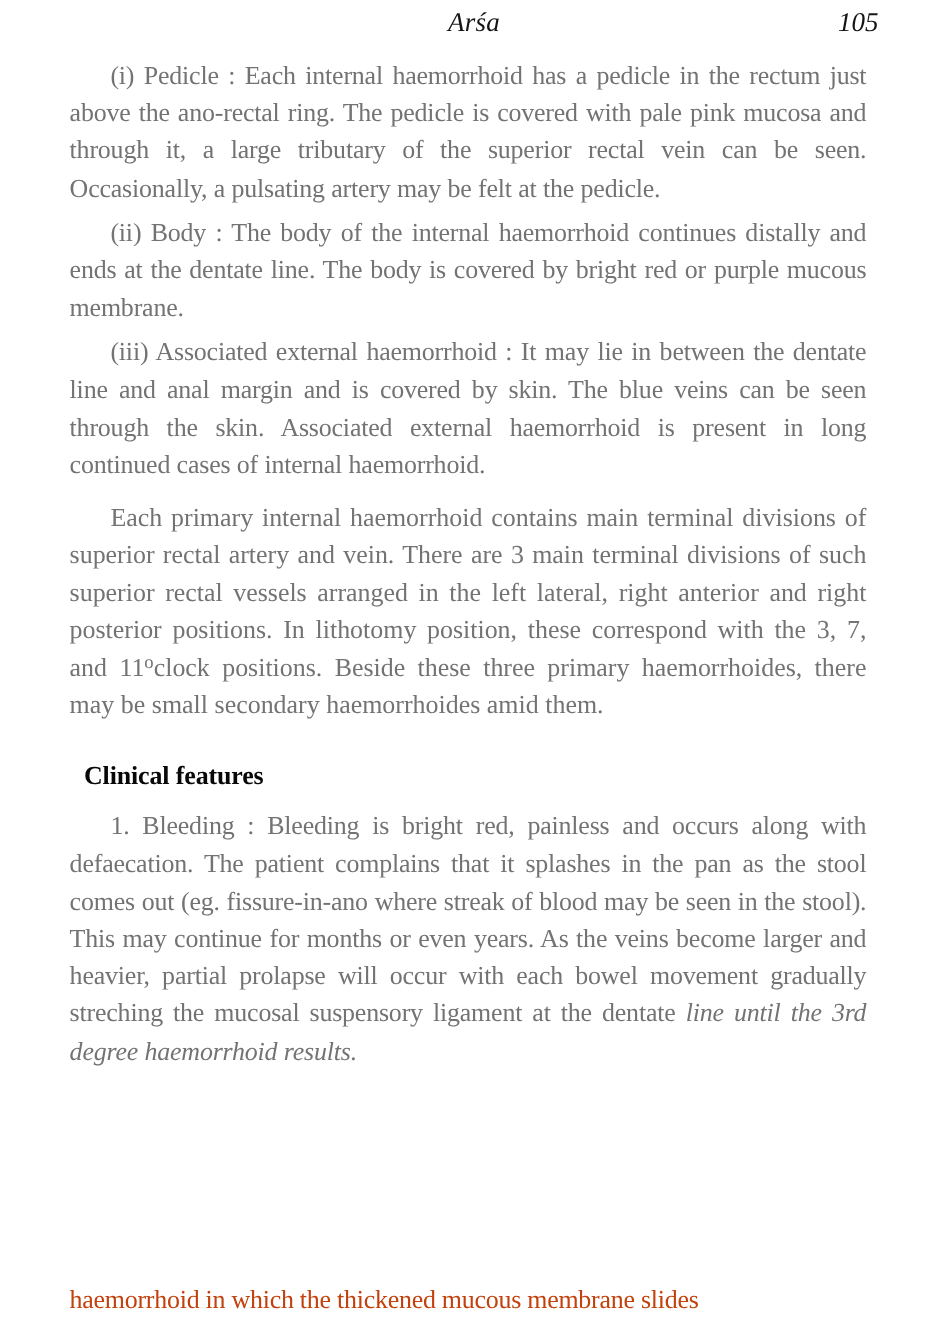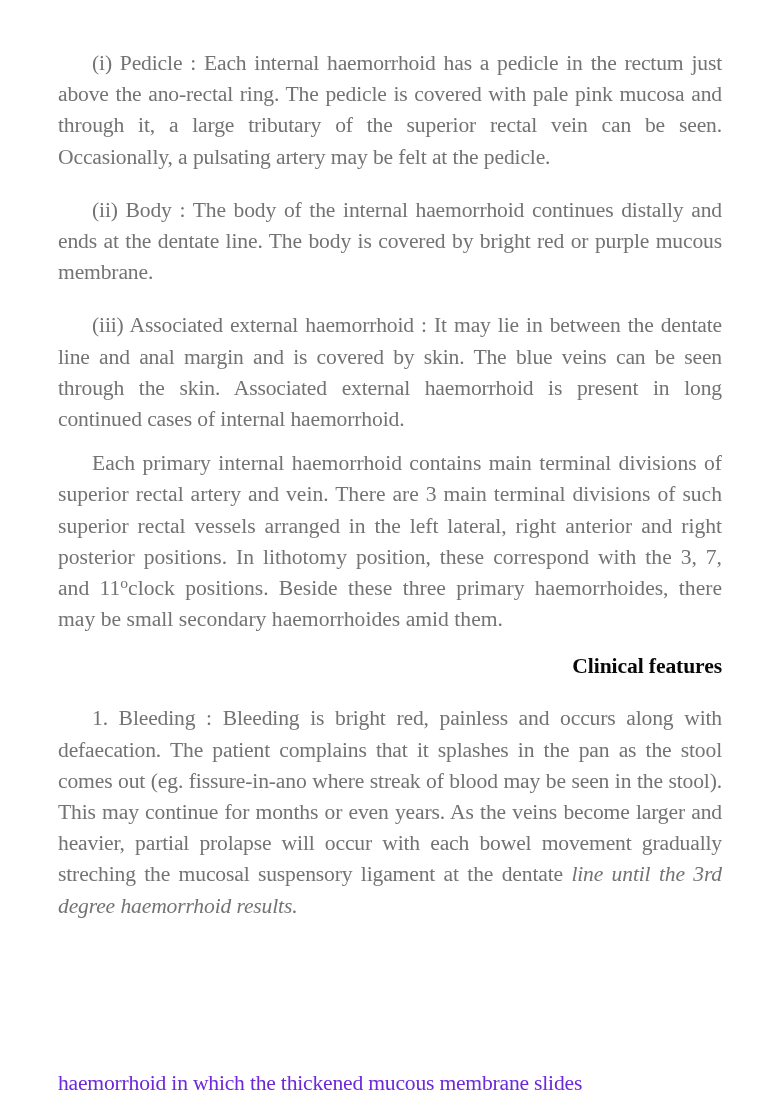--- a/index.html
+++ b/index.html
@@ -58,38 +58,37 @@
     font-size: 21.6px;
     line-height: 31.2px;
     text-align: justify;
     text-justify: inter-word;
     color: #737373;
     word-spacing: 0.1px;
   }
   p.para.indent {
     text-indent: 34px;
   }
-  p.gap-sm { margin-top: 22px; }
+  p.gap-sm { margin-top: 6px; }
   p.gap-md { margin-top: 13px; }
   p.gap-lg { margin-top: 17px; }
 
   
   p.dense {
     letter-spacing: -0.15px;
   }
 
   h2.subhead {
-    margin: 0;
+    margin: 12px;
     padding-top: 16px;
     font-size: 21.6px;
     line-height: 30px;
     font-weight: bold;
     letter-spacing: -0.1px;
     color: #080808;
-    text-align: right;
   }
 
   .ital { font-style: italic; }
   .sup-deg {
     font-size: 0.72em;
     vertical-align: 0.42em;
     line-height: 0;
   }
 
   
@@ -100,28 +99,32 @@
     width: 664px;
     height: 40px;
     overflow: hidden;
   }
   .clipped p {
     margin: 0;
     font-size: 21.6px;
     line-height: 31.2px;
     letter-spacing: -0.2px;
     text-align: left;
-    color: #6d28d9;
+    color: #c2410c;
   }
 </style>
 </head>
 <body>
 
 <div class="page">
 
+  <div class="running-head">
+    <div class="head-title">Arśa</div>
+    <div class="head-folio">105</div>
+  </div>
 
   <div class="column">
 
     <p class="para indent dense">(i) Pedicle : Each internal haemorrhoid has a pedicle in the rectum just above the ano-rectal ring. The pedicle is covered with pale pink mucosa and through it, a large tributary of the superior rectal vein can be seen. Occasionally, a pulsating artery may be felt at the pedicle.</p>
 
     <p class="para indent dense gap-sm">(ii) Body : The body of the internal haemorrhoid continues distally and ends at the dentate line. The body is covered by bright red or purple mucous membrane.</p>
 
     <p class="para indent dense gap-sm">(iii) Associated external haemorrhoid : It may lie in between the dentate line and anal margin and is covered by skin. The blue veins can be seen through the skin. Associated external haemorrhoid is present in long continued cases of internal haemorrhoid.</p>
 
     <p class="para indent gap-md"><span>Each primary internal haemorrhoid contains main terminal divisions of superior rectal artery and vein. There are 3 main terminal divisions of such superior rectal vessels arranged in the left lateral, right anterior and right posterior positions. In lithotomy position, these correspond with the 3, 7, and 11</span><span class="sup-deg">o</span><span>clock positions. Beside these three primary haemorrhoides, there may be small secondary haemorrhoides amid them.</span></p>

